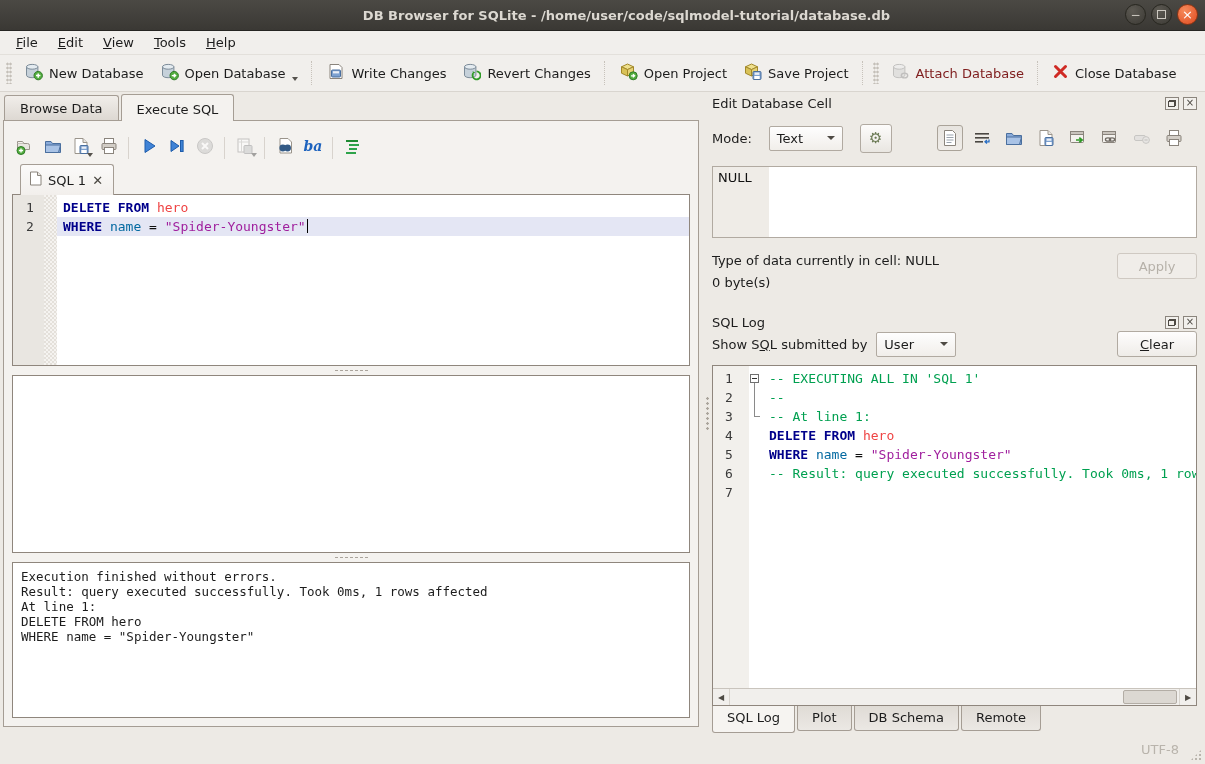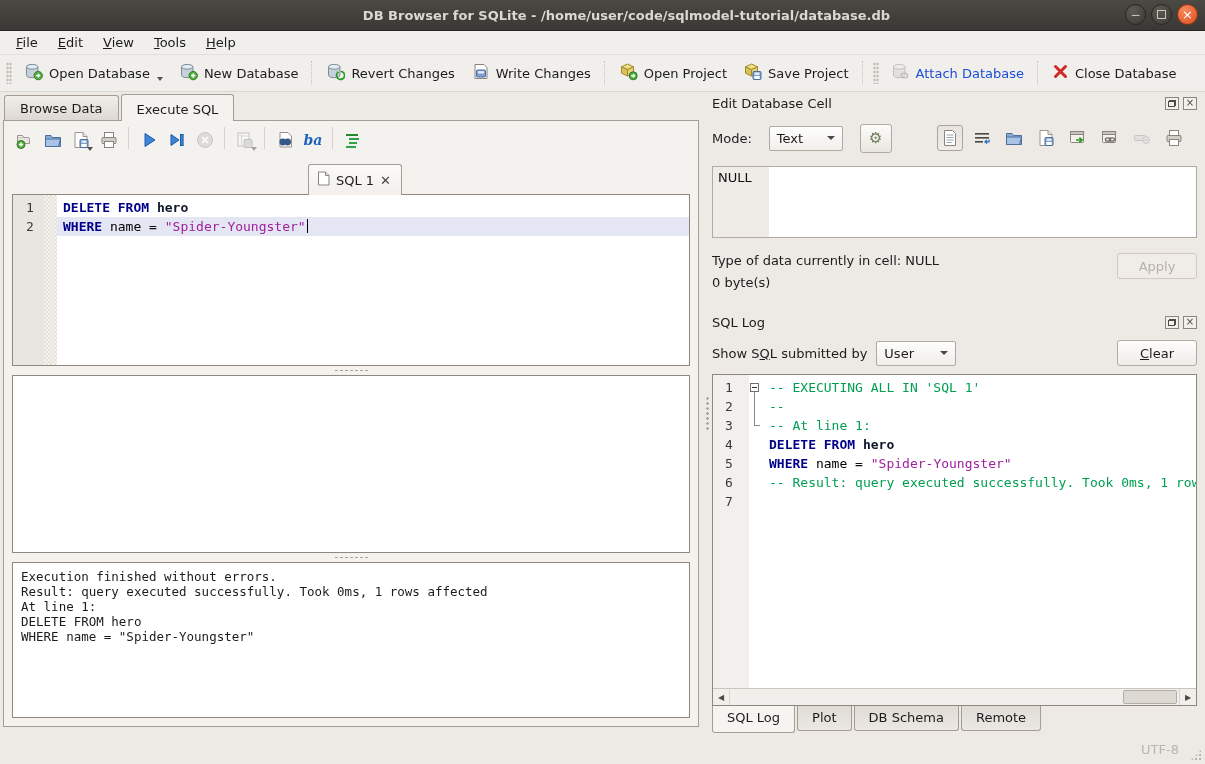--- a/index.html
+++ b/index.html
@@ -20,62 +20,62 @@
   .winbtn .sq{width:7px;height:7px;border:1.5px solid #ccc8c0;display:block;}
   .winbtn.close{background:radial-gradient(circle at 35% 30%,#f68b5c,#df4a1f);border-color:#8e3412;color:#fff;font-size:13px;}
   
   .menubar{height:23px;background:#f1efec;display:flex;align-items:center;padding-left:6px;border-bottom:1px solid #e3e0db;}
   .menu-item{padding:3px 10px;cursor:default;}
   .toolbar{height:36px;background:#f1efec;border-bottom:1px solid #d9d5cf;display:flex;align-items:center;padding:0 2px;}
   .thandle{width:6px;height:22px;margin:0 4px;background-image:radial-gradient(#c4bfb8 1px,transparent 1.2px);background-size:3px 4px;}
   .tsep{width:1px;height:24px;border-left:1px dotted #c7c2bb;margin:0 5px;}
   .tbtn{display:flex;align-items:center;gap:6px;padding:4px 8px;border-radius:3px;}
   .tbtn .lbl{white-space:nowrap;}
-  .tbtn.disabled .lbl{color:#1d4ed8;}
+  .tbtn.disabled .lbl{color:#7f1d1d;}
   .tbtn.disabled svg{opacity:.45;filter:grayscale(1);}
   .ddcaret{width:0;height:0;border-top:4px solid #55524d;border-left:3.5px solid transparent;border-right:3.5px solid transparent;margin-left:1px;transform:translateY(6px);}
   
   .main{position:absolute;top:91px;left:0;right:0;bottom:29px;display:flex;}
   .left-pane{width:704px;position:relative;flex:none;}
   .tabbar{display:flex;align-items:flex-end;height:29px;padding-left:4px;position:relative;z-index:3;}
   .tab{background:linear-gradient(#f1eeea,#ddd8d2);border:1px solid #a59d94;border-bottom:none;
     border-radius:3px 3px 0 0;padding:5px 15px 4px;margin-right:2px;font-size:13px;cursor:default;}
   .tab.active{background:#f4f2ef;padding-top:7px;margin-bottom:-1px;}
   .left-content{position:absolute;top:29px;left:3px;right:5px;bottom:8px;background:#f4f2ef;
     border:1px solid #a59d94;padding:6px 8px 8px;display:flex;flex-direction:column;box-sizing:border-box;}
   
-  .sql-toolbar{height:32px;display:flex;align-items:flex-start;gap:2px;flex:none;}
+  .sql-toolbar{height:32px;display:flex;align-items:flex-end;gap:2px;flex:none;}
   .sicon{width:26px;height:26px;display:flex;align-items:center;justify-content:center;position:relative;border-radius:3px;}
   .sicon.disabled{opacity:.5;filter:grayscale(.9);}
   .sicon .mini-caret{position:absolute;right:1px;bottom:2px;width:0;height:0;border-top:4px solid #55524d;border-left:3.5px solid transparent;border-right:3.5px solid transparent;}
   .ssep{width:1px;height:22px;border-left:1px solid #d8d3cd;margin:0 4px;}
   .ab-ic{font-family:"DejaVu Serif",serif;font-style:italic;font-weight:bold;color:#1e63be;font-size:14px;}
   
-  .subtab-row{display:flex;align-items:flex-end;height:31px;margin-top:5px;flex:none;position:relative;z-index:2;justify-content:center;}
+  .subtab-row{display:flex;align-items:flex-end;height:31px;margin-top:5px;flex:none;position:relative;z-index:2;}
   .subtab{display:flex;align-items:center;gap:6px;background:linear-gradient(#fbfaf9,#f2efec);
     border:1px solid #a59d94;border-bottom:none;border-radius:3px 3px 0 0;padding:6px 10px 6px 8px;margin-left:8px;}
   .subtab .x{color:#4a4742;font-weight:bold;font-size:13px;line-height:1;}
   
   .editor,.logcode{background:#fff;border:1px solid #8f867d;position:relative;
     font-family:"DejaVu Sans Mono","Liberation Mono",monospace;font-size:13px;overflow:hidden;box-sizing:border-box;}
   .editor{height:172px;margin-top:-1px;flex:none;}
   .gutter-bg{position:absolute;left:0;top:0;bottom:0;width:31px;background:#e9e6e1;}
   .fold-bg{position:absolute;left:31px;top:0;bottom:0;width:13px;
     background-image:linear-gradient(45deg,#e4e0da 25%,transparent 25%,transparent 75%,#e4e0da 75%),linear-gradient(45deg,#e4e0da 25%,transparent 25%,transparent 75%,#e4e0da 75%);
     background-size:4px 4px;background-position:0 0,2px 2px;background-color:#f5f3f0;}
   .rows{position:relative;padding-top:3px;}
   .cl{display:flex;height:19px;line-height:19px;white-space:pre;}
   .cl .ln{flex:none;width:31px;padding-left:13px;box-sizing:border-box;color:#3a3a3a;}
   .cl .fm{flex:none;width:13px;position:relative;}
   .cl .cd{flex:1;padding-left:6px;overflow:hidden;}
   .cl.current .cd{background:#e4e6f4;}
   .caret-bar{display:inline-block;width:1.5px;height:14px;background:#000;margin-left:1px;transform:translateY(2px);}
   .tk-kw{color:#00008b;font-weight:bold;}
-  .tk-tbl{color:#0f172a;font-weight:bold;}
-  .tk-id{color:#000000;}
+  .tk-tbl{color:#ef4444;font-weight:normal;}
+  .tk-id{color:#0369a1;}
   .tk-str{color:#a0209e;}
   .tk-op{color:#101010;}
   .tk-cmt{color:#00a050;}
   .tk-pl{color:#101010;}
   
   .fbox{position:absolute;left:1px;top:5px;width:9px;height:9px;border:1px solid #707070;background:#fff;box-sizing:border-box;}
   .fbox::after{content:"";position:absolute;left:1px;top:3px;width:5px;height:1px;background:#303030;}
   .fline{position:absolute;left:5px;width:1px;background:#8a8a8a;}
   .f-open .fline{top:14px;bottom:0;}
   .f-mid .fline{top:0;bottom:0;}
@@ -114,21 +114,21 @@
   .cellbox{margin-top:13px;height:72px;border:1px solid #b1aaa1;background:#fff;position:relative;flex:none;box-sizing:border-box;}
   .cellbox .nullcol{position:absolute;left:0;top:0;bottom:0;width:56px;background:#efece7;}
   .cellbox .nulltext{position:absolute;left:5px;top:3px;color:#111;}
   .cellinfo{display:flex;margin-top:15px;flex:none;align-items:flex-start;}
   .cellinfo .texts{flex:1;}
   .cellinfo .texts div{margin-bottom:7px;}
   .btn{border:1px solid #b1aaa1;border-radius:3px;background:linear-gradient(#fefdfd,#efece8);
     display:flex;align-items:center;justify-content:center;height:26px;box-sizing:border-box;}
   .btn.disabled{border-color:#cfc9c2;color:#b6b1a9;background:#f0ede9;}
   .sqllog-title{margin-top:16px;}
-  .filter-row{display:flex;align-items:center;gap:9px;margin-top:9px;flex:none;}
+  .filter-row{display:flex;align-items:center;gap:9px;flex:none;}
   .logbox{margin-top:8px;flex:1;border:1px solid #8f867d;background:#fff;position:relative;display:flex;flex-direction:column;min-height:0;box-sizing:border-box;}
   .logcode{flex:1;border:none;min-height:0;}
   .logcode .gutter-bg{width:36px;background:#f2f0ec;}
   .logcode .fold-bg{left:36px;width:14px;background:none;}
   .logcode .cl .ln{width:36px;padding-left:12px;}
   .logcode .cl .fm{width:14px;}
   .hscroll{height:16px;flex:none;border-top:1px solid #c9c4bd;background:#f1efec;display:flex;align-items:stretch;}
   .harrow{width:16px;display:flex;align-items:center;justify-content:center;font-size:8px;color:#4e4a44;border-right:1px solid #d8d4ce;}
   .harrow.right{border-right:none;border-left:1px solid #d8d4ce;}
   .htrack{flex:1;position:relative;}
@@ -167,51 +167,51 @@
   <span class="menu-item"><u>H</u><span>e</span><span>l</span><span>p</span></span>
 </div>
 
 <div class="toolbar">
   <span class="thandle"></span>
   <div class="tbtn">
     <span><svg width="19" height="19" viewBox="0 0 19 19">
           <path d="M2.5 4.8v8.4c0 1.5 2.6 2.5 5.7 2.5s5.7-1 5.7-2.5V4.8z" fill="#c6d1da" stroke="#7d8c99"></path>
           <ellipse cx="8.2" cy="4.8" rx="5.7" ry="2.4" fill="#e4ebf0" stroke="#7d8c99"></ellipse>
           <circle cx="14.2" cy="13.6" r="4.2" fill="#53ae3f" stroke="#2f7a27"></circle>
-          <path d="M11.8 13.6h3.4m-1.4-1.7 1.8 1.7-1.8 1.7" fill="none" stroke="#fff" stroke-width="1.4"></path>
-        </svg></span>
-    <span class="lbl">Open Database</span>
-    <span class="ddcaret"></span>
+          <path d="M14.2 11.4v4.4M12 13.6h4.4" stroke="#fff" stroke-width="1.5"></path>
+        </svg></span>
+    <span class="lbl">New Database</span>
   </div>
   <div class="tbtn">
     <span><svg width="19" height="19" viewBox="0 0 19 19">
           <path d="M2.5 4.8v8.4c0 1.5 2.6 2.5 5.7 2.5s5.7-1 5.7-2.5V4.8z" fill="#c6d1da" stroke="#7d8c99"></path>
           <ellipse cx="8.2" cy="4.8" rx="5.7" ry="2.4" fill="#e4ebf0" stroke="#7d8c99"></ellipse>
           <circle cx="14.2" cy="13.6" r="4.2" fill="#53ae3f" stroke="#2f7a27"></circle>
-          <path d="M14.2 11.4v4.4M12 13.6h4.4" stroke="#fff" stroke-width="1.5"></path>
-        </svg></span>
-    <span class="lbl">New Database</span>
+          <path d="M11.8 13.6h3.4m-1.4-1.7 1.8 1.7-1.8 1.7" fill="none" stroke="#fff" stroke-width="1.4"></path>
+        </svg></span>
+    <span class="lbl">Open Database</span>
+    <span class="ddcaret"></span>
   </div>
   <span class="tsep"></span>
+  <div class="tbtn">
+    <span><svg width="19" height="19" viewBox="0 0 19 19">
+          <path d="M4 2.5h9l3 3v11H4z" fill="#fff" stroke="#8a847c"></path>
+          <rect x="5.5" y="8" width="9" height="7" rx="1" fill="#7da1d0" stroke="#4a6f9e"></rect>
+          <rect x="7" y="9.2" width="6" height="2.2" fill="#e9eef5"></rect>
+        </svg></span>
+    <span class="lbl">Write Changes</span>
+  </div>
   <div class="tbtn">
     <span><svg width="19" height="19" viewBox="0 0 19 19">
           <path d="M2.5 4.8v8.4c0 1.5 2.6 2.5 5.7 2.5s5.7-1 5.7-2.5V4.8z" fill="#c6d1da" stroke="#7d8c99"></path>
           <ellipse cx="8.2" cy="4.8" rx="5.7" ry="2.4" fill="#e4ebf0" stroke="#7d8c99"></ellipse>
           <path d="M14.6 9.4a4 4 0 1 1-3.4 1.9" fill="none" stroke="#2f9a27" stroke-width="1.8"></path>
           <path d="M10.6 9.2l.4 2.6 2.4-1.2z" fill="#2f9a27"></path>
         </svg></span>
     <span class="lbl">Revert Changes</span>
-  </div>
-  <div class="tbtn">
-    <span><svg width="19" height="19" viewBox="0 0 19 19">
-          <path d="M4 2.5h9l3 3v11H4z" fill="#fff" stroke="#8a847c"></path>
-          <rect x="5.5" y="8" width="9" height="7" rx="1" fill="#7da1d0" stroke="#4a6f9e"></rect>
-          <rect x="7" y="9.2" width="6" height="2.2" fill="#e9eef5"></rect>
-        </svg></span>
-    <span class="lbl">Write Changes</span>
   </div>
   <span class="tsep"></span>
   <div class="tbtn">
     <span><svg width="19" height="19" viewBox="0 0 19 19">
           <path d="M8.5 2l6 2.8-6 2.8-6-2.8z" fill="#efe08d" stroke="#a2882a"></path>
           <path d="M2.5 4.8v6.4l6 2.8V7.6z" fill="#d9c258" stroke="#a2882a"></path>
           <path d="M14.5 4.8v6.4l-6 2.8V7.6z" fill="#e6d276" stroke="#a2882a"></path>
           <circle cx="14.2" cy="13.8" r="4" fill="#53ae3f" stroke="#2f7a27"></circle>
           <path d="M12 13.8h3.2m-1.3-1.6 1.7 1.6-1.7 1.6" fill="none" stroke="#fff" stroke-width="1.3"></path>
         </svg></span>

